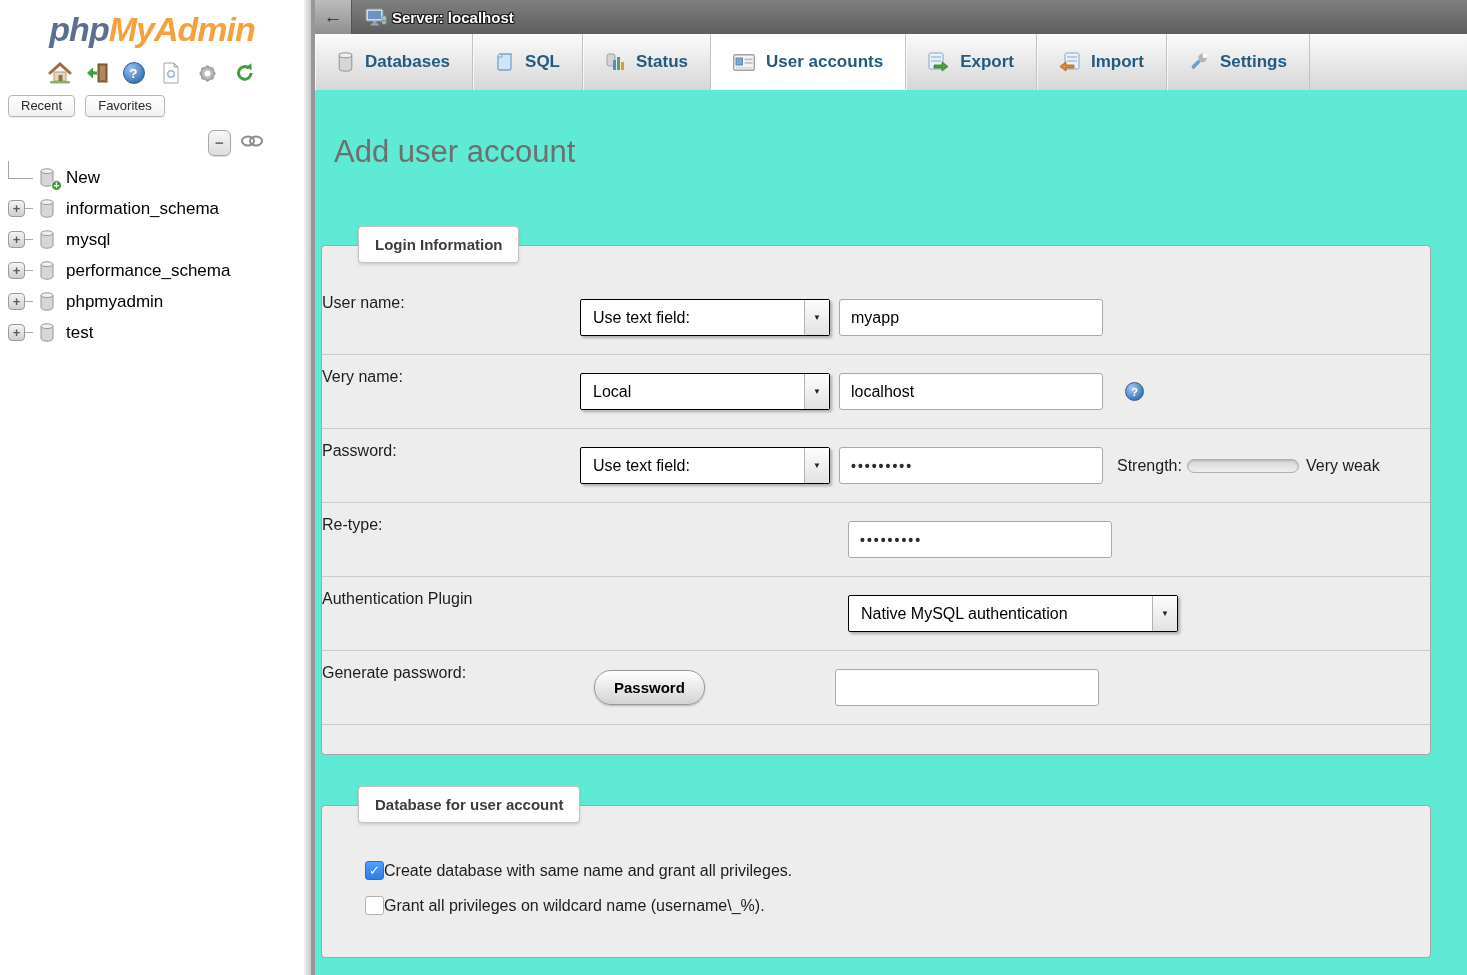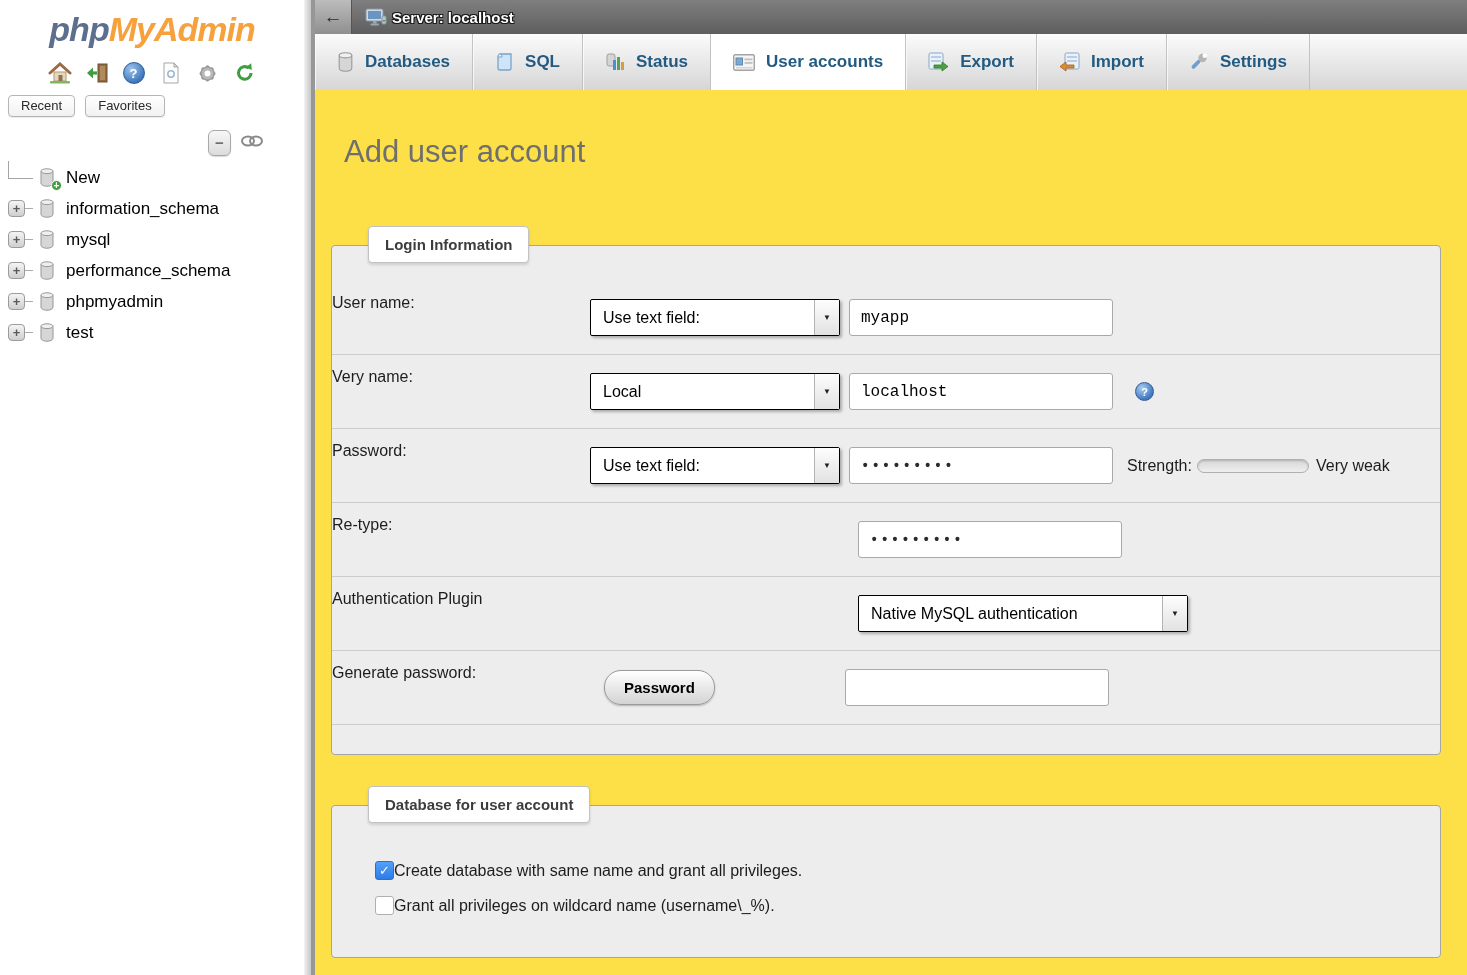--- a/index.html
+++ b/index.html
@@ -29,36 +29,36 @@
   .newbadge { position:absolute; right:-5px; bottom:-4px; width:11px; height:11px; border-radius:50%; background:#3f9e3f; border:1px solid #fff; color:#fff; font-size:10px; font-weight:bold; line-height:9px; text-align:center; }
 
   
   .main { flex:1; min-width:0; display:flex; flex-direction:column; }
   .topbar { height:34px; flex:none; background:linear-gradient(#7f7f7f,#5e5e5e); display:flex; align-items:stretch; }
   .back-btn { width:37px; flex:none; background:linear-gradient(#bcbcbc,#8f8f8f); border-right:1px solid #545454; color:#1c2733; font-size:19px; display:flex; align-items:center; justify-content:center; cursor:pointer; }
   .server-title { display:flex; align-items:center; gap:5px; padding-left:13px; color:#fff; font-weight:bold; font-size:15px; text-shadow:1px 1px 0 #1a1a1a,-1px 1px 0 #1a1a1a,1px -1px 0 #1a1a1a,-1px -1px 0 #1a1a1a; }
   .tabbar { height:56px; flex:none; display:flex; background:linear-gradient(#fbfbfb,#d6d6d6); }
   .tab { display:flex; align-items:center; gap:11px; padding:0 22px; border-right:1px solid #c2c2c2; box-shadow:inset 1px 0 0 rgba(255,255,255,.7); color:#235a81; font-weight:bold; font-size:17px; cursor:pointer; white-space:nowrap; }
   .tab.active { background:#fff; box-shadow:none; }
-  .content { flex:1; background:#fde047; padding-left:16px; position:relative; }
+  .content { flex:1; background:#5eead4; padding-left:6px; position:relative; }
   .page-title { margin:44px 0 0 13px; font-size:31px; font-weight:normal; color:#6f6f6f; }
 
   .fs { position:relative; width:1110px; background:#ededed; border:1px solid #a5a5a5; border-radius:4px; }
   .fs-login { margin-top:75px; }
   .fs-db { margin-top:50px; height:153px; }
   .legend { position:absolute; top:-20px; left:36px; background:#fff; border:1px solid #c2c2c2; border-radius:4px; padding:9px 16px; font-weight:bold; font-size:15px; color:#3d3d3d; box-shadow:0 2px 3px rgba(0,0,0,.13); }
   .fs-body { padding-top:35px; }
   .row { display:flex; align-items:center; min-height:74px; border-bottom:1px solid #ccc; }
   .fs-login { padding-bottom:29px; }
   .row-label { width:258px; flex:none; align-self:flex-start; padding:13px 19px 0 0; font-size:16px; color:#1d1d1d; }
   .ctl { display:flex; align-items:center; }
   .sel { position:relative; height:37px; width:250px; background:#fff; border:1px solid #000000; border-radius:2px; box-shadow:2px 2px 3px rgba(0,0,0,.28); display:flex; align-items:center; padding-left:12px; font-size:16px; color:#000; cursor:pointer; }
   .sel .arrow { position:absolute; top:0; right:0; bottom:0; width:25px; border-left:1px solid #b3b3b3; background:linear-gradient(#fdfdfd,#e2e2e2); display:flex; align-items:center; justify-content:center; font-size:8px; color:#222; }
   .sel-auth { width:330px; }
-  .txt { width:264px; height:37px; border:1px solid #a9a9a9; border-radius:3px; background:#fff; padding:0 11px; font-size:16px; color:#000; font-family:Liberation Mono, monospace; margin-left:9px; }
+  .txt { width:264px; height:37px; border:1px solid #a9a9a9; border-radius:3px; background:#fff; padding:0 11px; font-size:16px; color:#000; font-family:Liberation Sans, sans-serif; margin-left:9px; }
   .txt.pw { font-size:14px; letter-spacing:2px; font-weight:bold; color:#2b2b2b; }
   .spacer259 { width:259px; flex:none; }
   .qbadge { width:19px; height:19px; margin-left:22px; border-radius:50%; background:radial-gradient(circle at 35% 30%,#a8cdf2,#4179bd 70%,#2d5e9c); border:1px solid #2d5e9c; color:#fff; font-weight:bold; font-size:11px; display:flex; align-items:center; justify-content:center; cursor:pointer; }
   .strength { display:flex; align-items:center; margin-left:14px; font-size:16px; color:#1d1d1d; white-space:nowrap; }
   .meter { width:112px; height:14px; margin-left:5px; border:1px solid #b0b0b0; border-radius:7px; background:linear-gradient(#d6d6d6,#efefef); overflow:hidden; box-shadow:inset 0 1px 2px rgba(0,0,0,.18); }
   .meter-fill { height:100%; background:linear-gradient(#a6d870,#76ba3d); }
   .strength-text { margin-left:7px; }
   .btn-generate { margin-left:14px; padding:8px 19px; border:1px solid #9a9a9a; border-radius:17px; background:linear-gradient(#ffffff,#d3d3d3); font-family:inherit; font-weight:bold; font-size:15px; color:#000; box-shadow:0 1px 2px rgba(0,0,0,.25); cursor:pointer; }
   .gen-input { margin-left:130px; }
 

